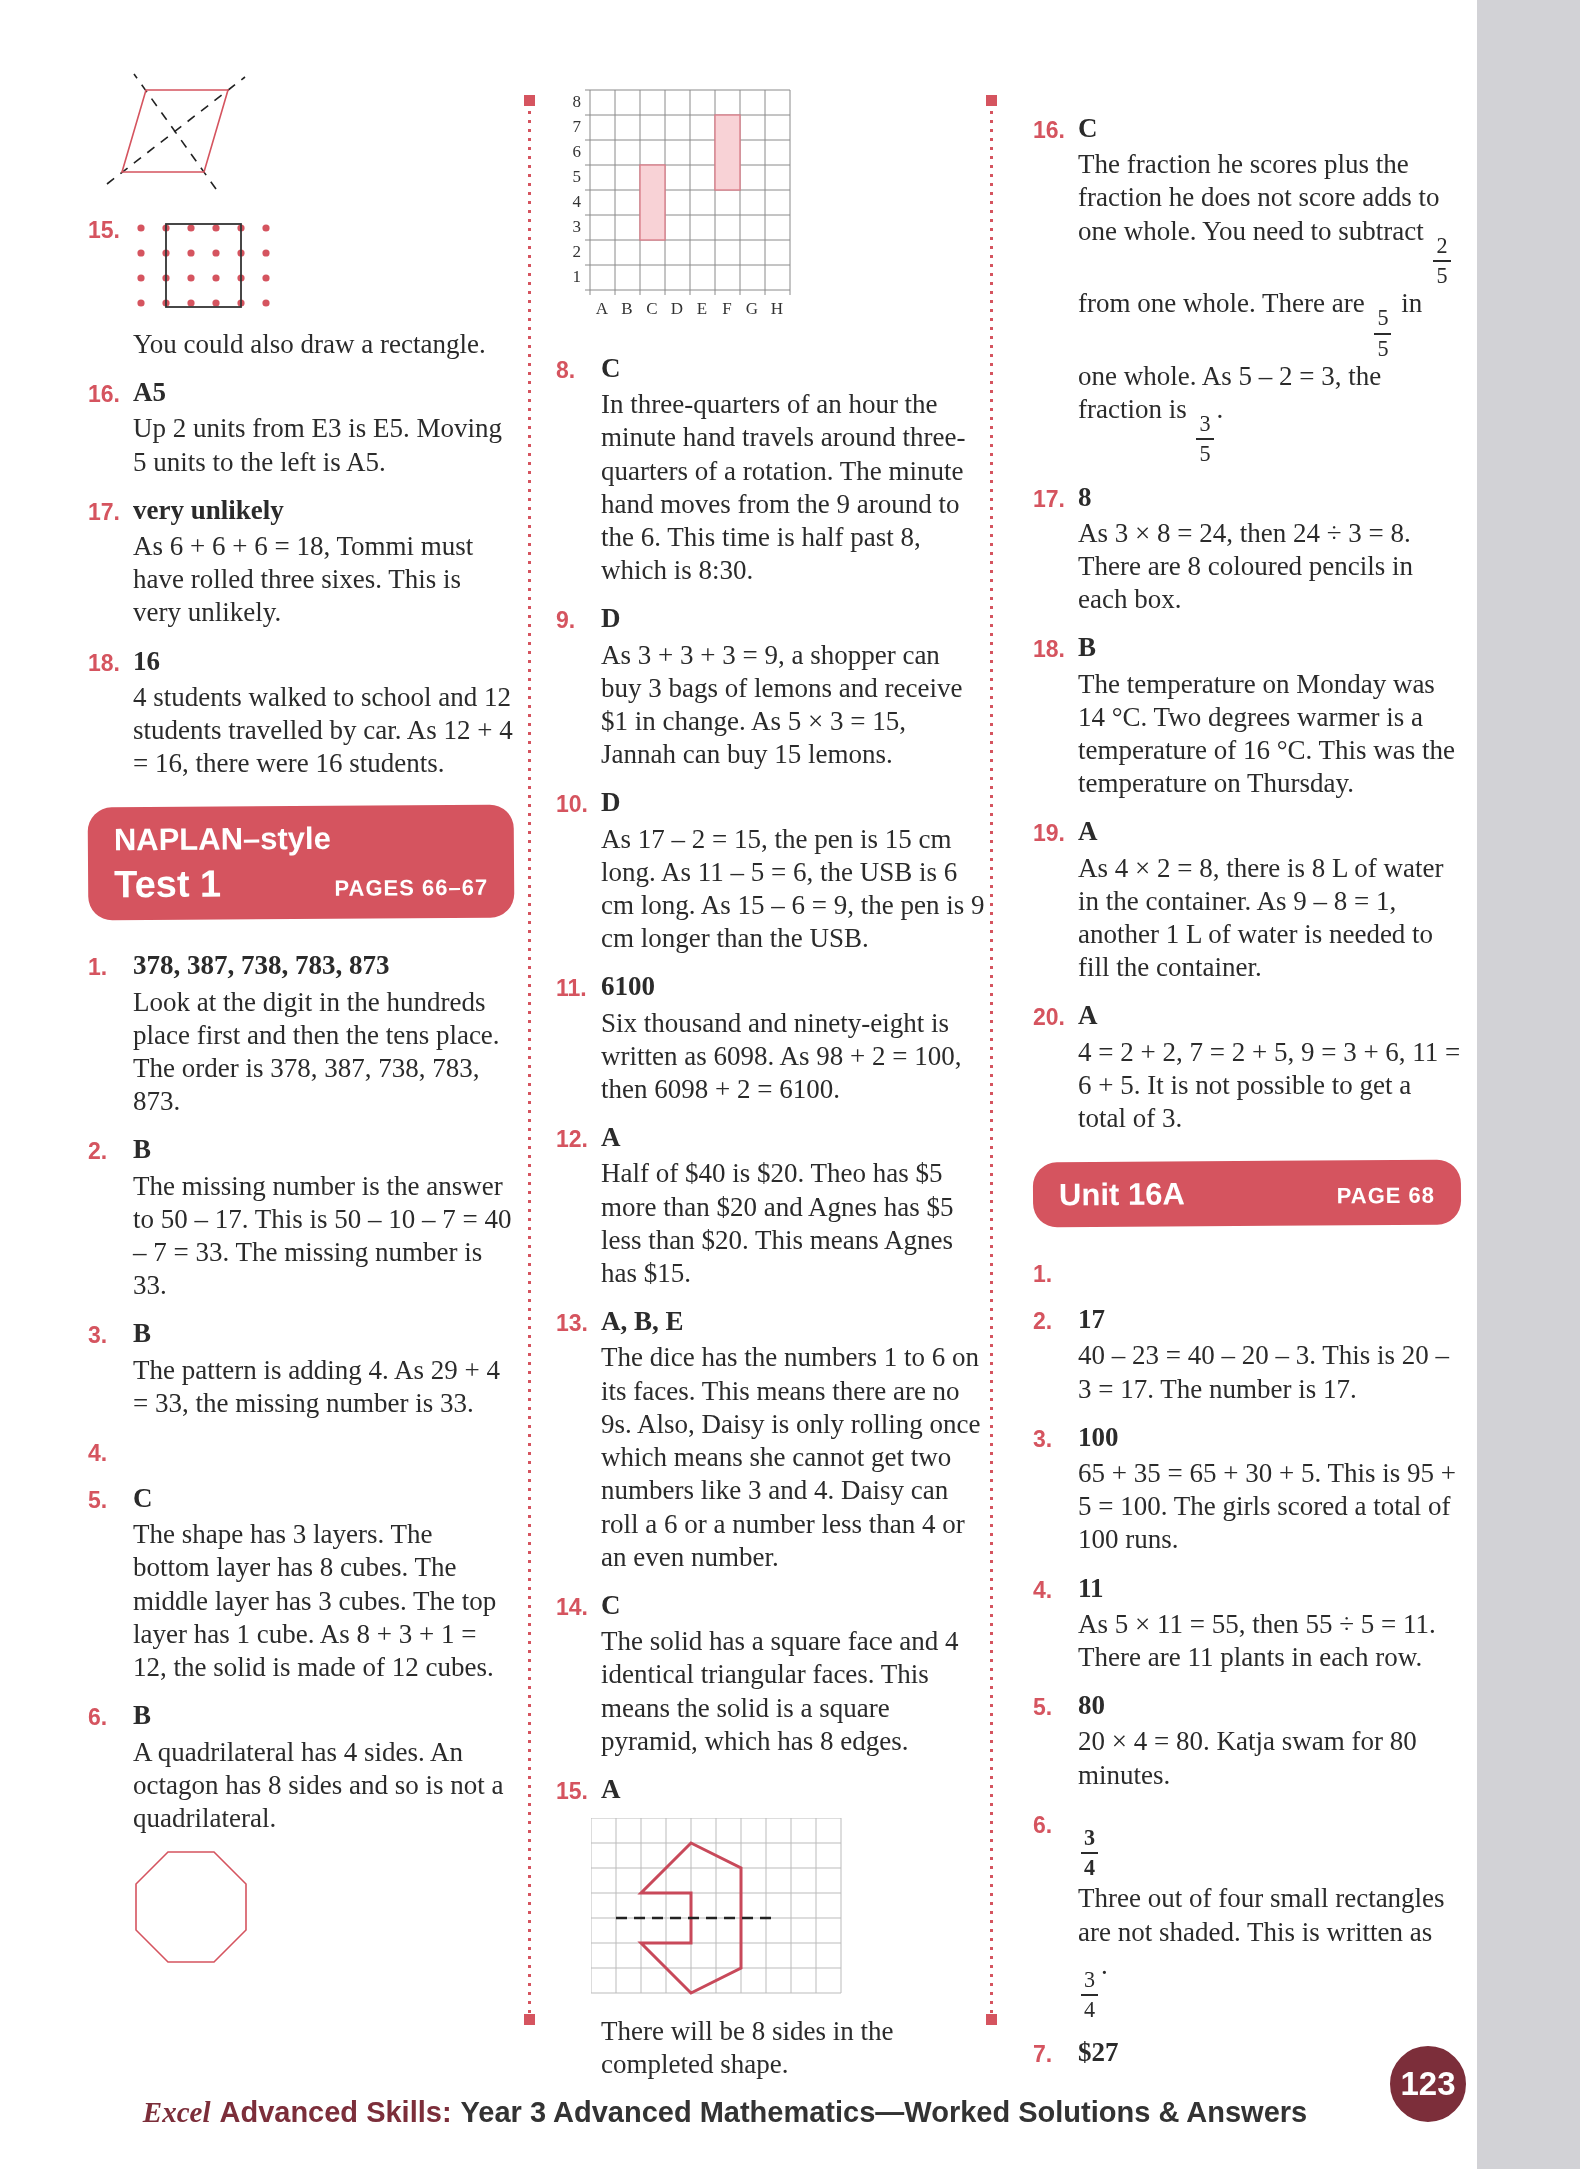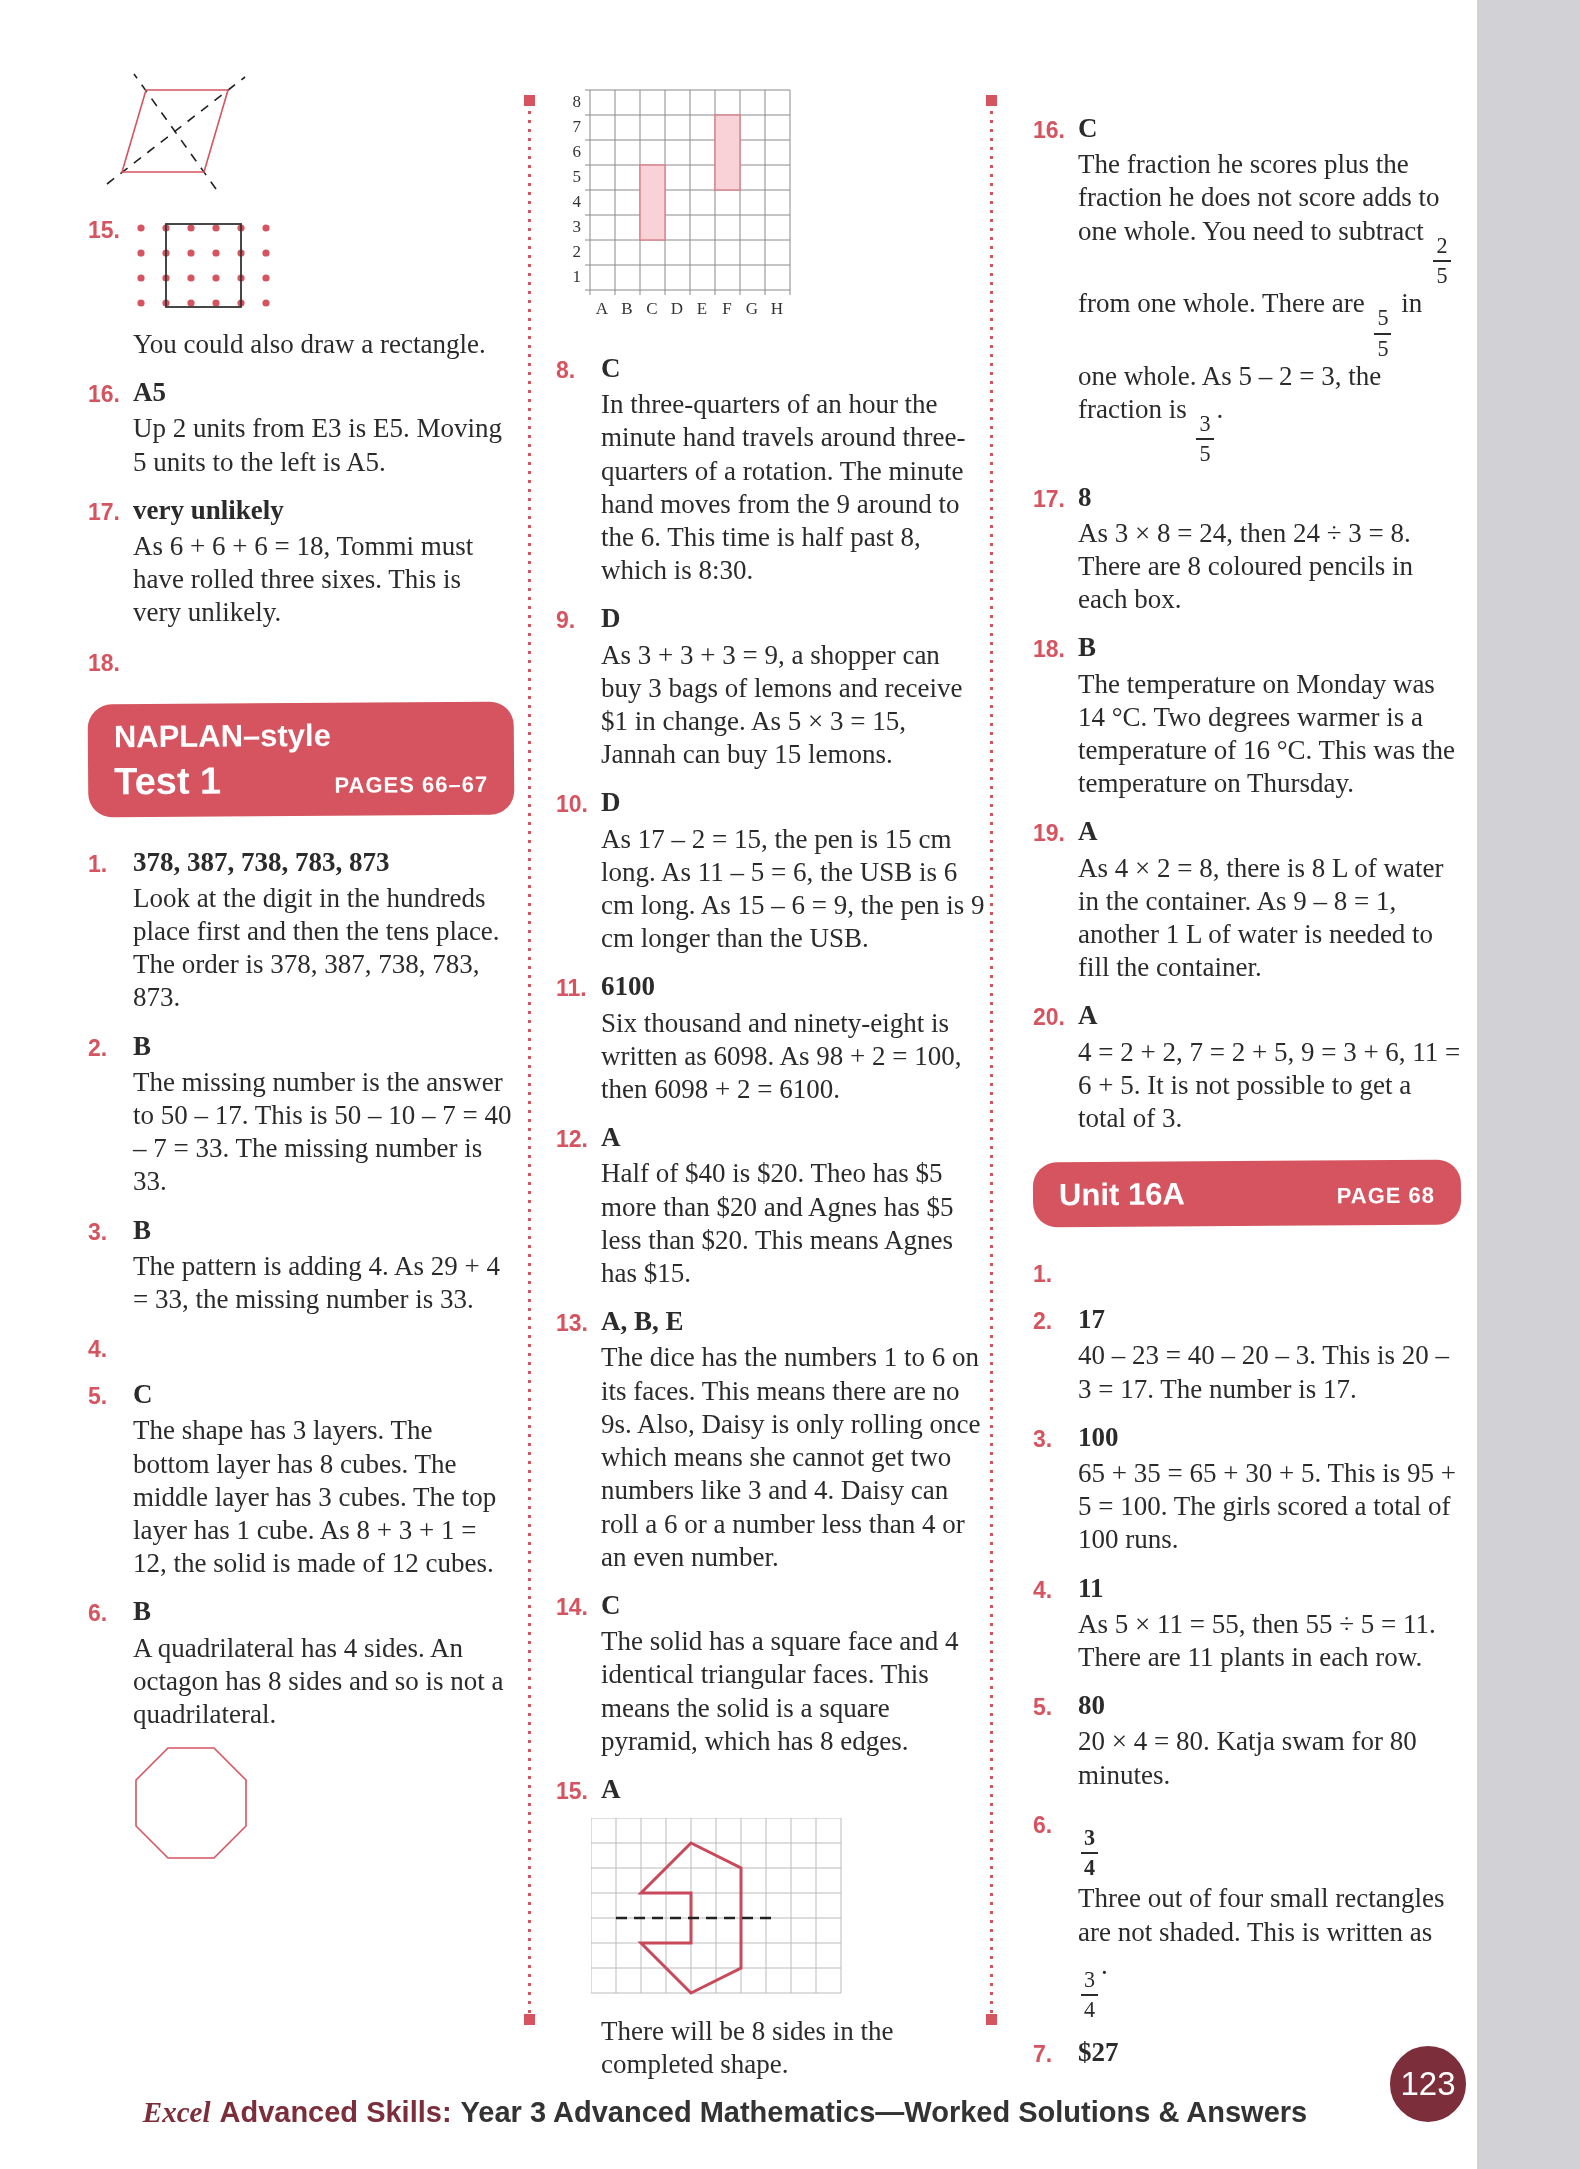--- a/index.html
+++ b/index.html
@@ -44,21 +44,21 @@
   .divider::after{bottom:-7px;}
   #divider-left{left:528px;}
   #divider-right{left:990px;}
   #footer{position:absolute;top:2096px;left:8px;width:1434px;text-align:center;
           font-size:29px;font-weight:bold;font-family:"Liberation Sans",sans-serif;}
   .f-excel{font-family:"Liberation Serif",serif;font-style:italic;color:#7c2e3a;margin-right:9px;}
   .f-brand{color:#7c2e3a;margin-right:9px;}
   .f-title{color:#333333;}
   #page-badge{position:absolute;left:1384px;top:2040px;width:76px;height:76px;border-radius:50%;
     background:#7c2e3a;border:6px solid #ffffff;display:flex;align-items:center;justify-content:center;
-    color:#fff;font-family:"Liberation Sans",sans-serif;font-weight:normal;font-size:33px;}
+    color:#fff;font-family:"Liberation Sans",sans-serif;font-weight:bold;font-size:33px;}
 </style>
 </head>
 <body>
 
 <div id="edge-band"></div>
 <div id="divider-left" class="divider"></div>
 <div id="divider-right" class="divider"></div>
 
 <div id="col-left" class="col">
     <div class="fig fig-parallelogram">
@@ -114,20 +114,24 @@
     </div>
     <div class="item">
       <span class="num">17.</span>
       <div class="content">
         <div class="answer">very unlikely</div>
         <div class="body">As 6 + 6 + 6 = 18, Tommi must have rolled three sixes. This is very unlikely.</div>
       </div>
     </div>
     <div class="item">
       <span class="num">18.</span>
+      <div class="content">
+        <div class="answer">16</div>
+        <div class="body">4 students walked to school and 12 students travelled by car. As 12 + 4 = 16, there were 16 students.</div>
+      </div>
     </div>
     <div class="badge badge2">
       <div class="b-line1">NAPLAN–style</div>
       <div class="b-row">
         <span class="b-line2">Test 1</span>
         <span class="b-pages">PAGES 66–67</span>
       </div>
     </div>
     <div class="item">
       <span class="num">1.</span>

